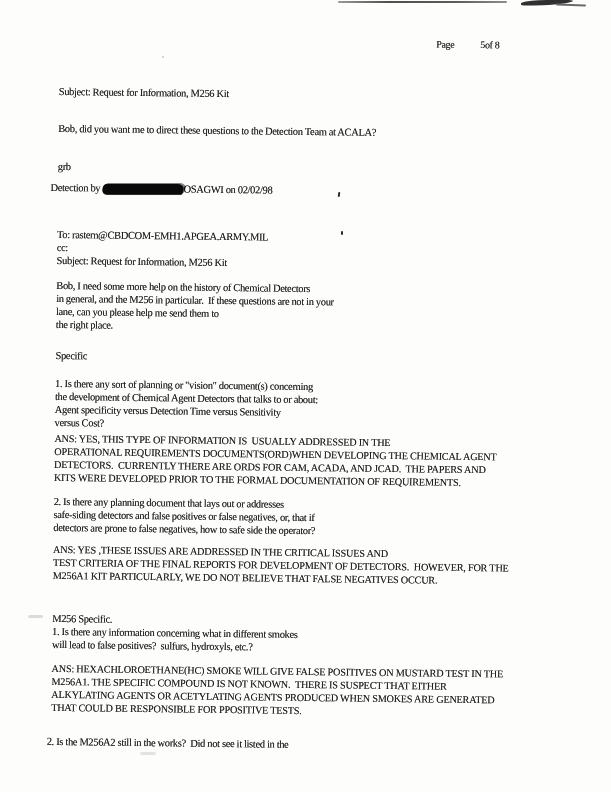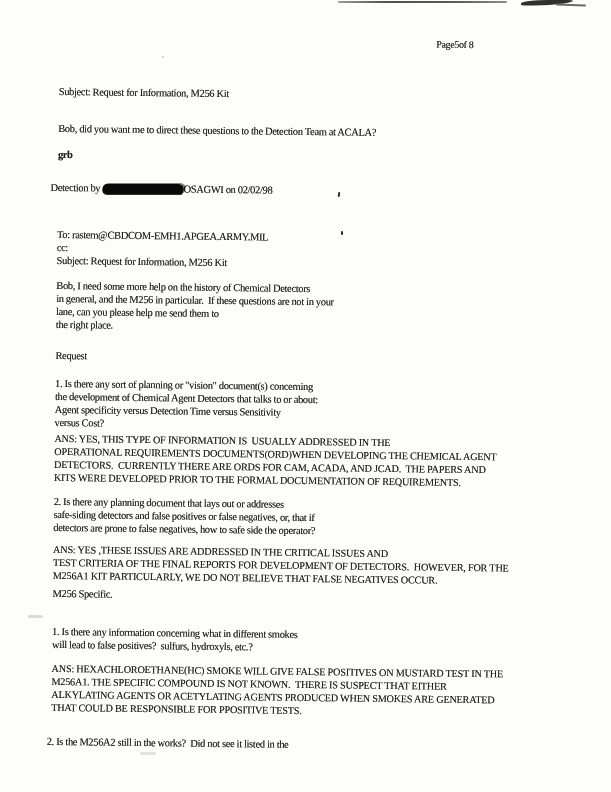--- a/index.html
+++ b/index.html
@@ -27,21 +27,21 @@
     white-space:pre;
     font-size:10.5px;
     line-height:13px;
     letter-spacing:-0.35px;
     text-shadow:0 0 0.35px rgba(25,25,25,0.55);
   }
   .caps .line{
     font-size:10.2px;
     letter-spacing:-0.2px;
   }
-  .pgheader{position:absolute;left:432px;top:36px;display:flex;}
+  .pgheader{position:absolute;left:432px;top:36px;display:flex;gap:26px;}
   .pgheader .line{font-size:10px;}
   .pgnum{}
   
   .redaction{
     display:inline-block;
     vertical-align:middle;
     width:81px;height:10px;
     margin:0 0 2px 0;
     background:#0a0a0a;
     border-radius:5px 7px 3px 6px / 6px 5px 7px 4px;
@@ -93,21 +93,21 @@
     </div>
 
     <div class="block" style="top:88px;">
       <div class="line">Subject: Request for Information, M256 Kit</div>
     </div>
 
     <div class="block" style="top:125px;">
       <div class="line">Bob, did you want me to direct these questions to the Detection Team at ACALA?</div>
     </div>
 
-    <div class="block" style="top:151px;font-weight:bold;">
+    <div class="block" style="top:163px;">
       <div class="line">grb</div>
     </div>
 
     <div class="block" style="top:184px;left:48px;">
       <div class="line"><span>Detection by </span><span class="redaction"></span><span>OSAGWI on 02/02/98</span></div>
     </div>
 
     <div class="block" style="top:231px;">
       <div class="line">To: rastern@CBDCOM-EMH1.APGEA.ARMY.MIL</div>
       <div class="line">cc:</div>
@@ -115,21 +115,21 @@
     </div>
 
     <div class="block" style="top:282px;">
       <div class="line">Bob, I need some more help on the history of Chemical Detectors</div>
       <div class="line">in general, and the M256 in particular.  If these questions are not in your</div>
       <div class="line">lane, can you please help me send them to</div>
       <div class="line">the right place.</div>
     </div>
 
     <div class="block" style="top:352px;">
-      <div class="line">Request</div>
+      <div class="line">Specific</div>
     </div>
 
     <div class="block" style="top:380px;">
       <div class="line">1. Is there any sort of planning or "vision" document(s) concerning</div>
       <div class="line">the development of Chemical Agent Detectors that talks to or about:</div>
       <div class="line">Agent specificity versus Detection Time versus Sensitivity</div>
       <div class="line">versus Cost?</div>
     </div>
 
     <div class="block caps" style="top:435px;">
@@ -144,21 +144,21 @@
       <div class="line">safe-siding detectors and false positives or false negatives, or, that if</div>
       <div class="line">detectors are prone to false negatives, how to safe side the operator?</div>
     </div>
 
     <div class="block caps" style="top:546px;">
       <div class="line">ANS: YES ,THESE ISSUES ARE ADDRESSED IN THE CRITICAL ISSUES AND</div>
       <div class="line">TEST CRITERIA OF THE FINAL REPORTS FOR DEVELOPMENT OF DETECTORS.  HOWEVER, FOR THE</div>
       <div class="line">M256A1 KIT PARTICULARLY, WE DO NOT BELIEVE THAT FALSE NEGATIVES OCCUR.</div>
     </div>
 
-    <div class="block" style="top:590px;">
+    <div class="block" style="top:615px;">
       <div class="line">M256 Specific.</div>
     </div>
 
     <div class="block" style="top:628px;">
       <div class="line">1. Is there any information concerning what in different smokes</div>
       <div class="line">will lead to false positives?  sulfurs, hydroxyls, etc.?</div>
     </div>
 
     <div class="block caps" style="top:665px;">
       <div class="line">ANS: HEXACHLOROETHANE(HC) SMOKE WILL GIVE FALSE POSITIVES ON MUSTARD TEST IN THE</div>

